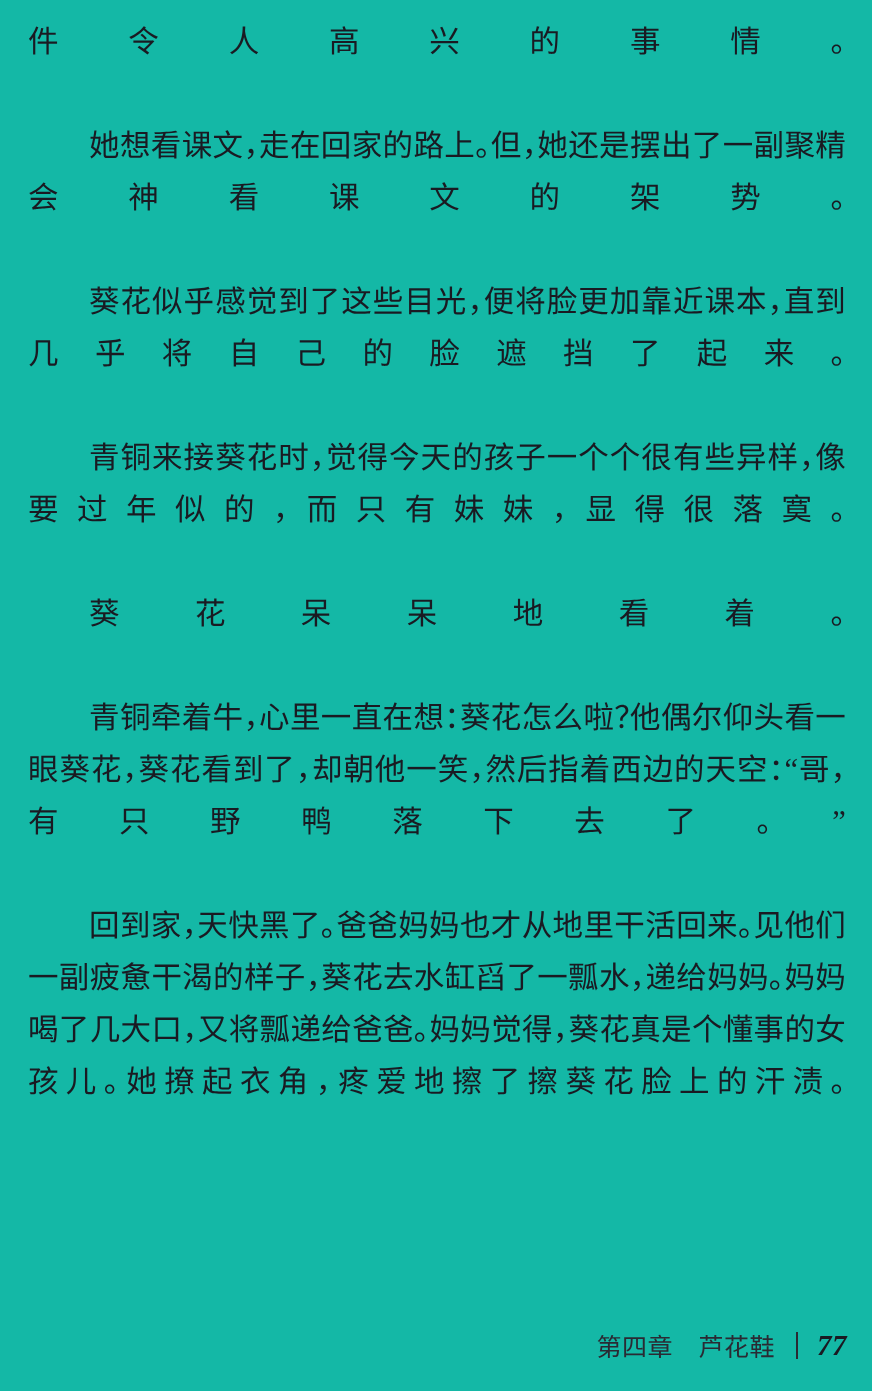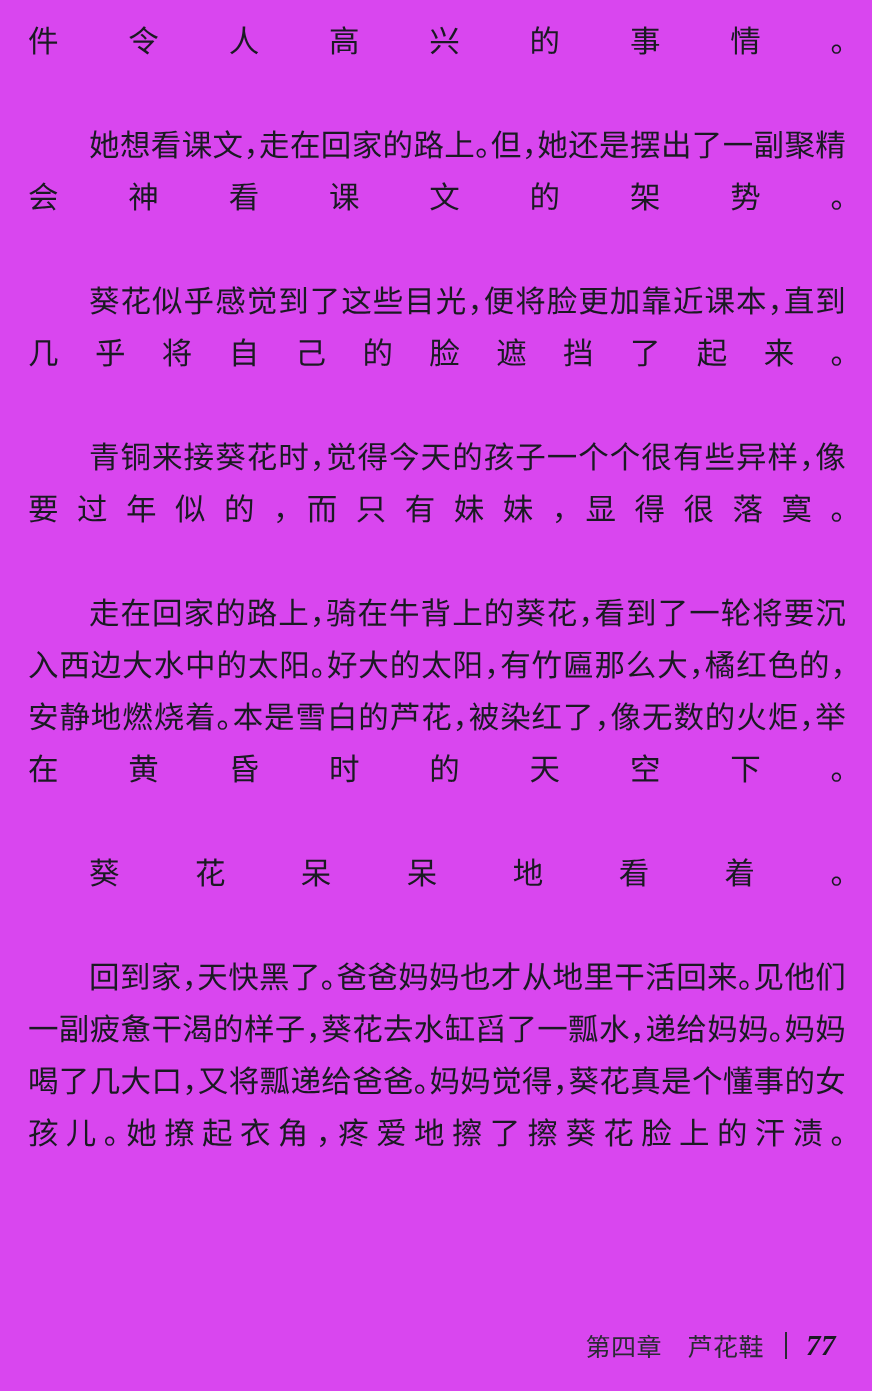--- a/index.html
+++ b/index.html
@@ -6,21 +6,21 @@
   html, body {
     margin: 0;
     padding: 0;
     background: #ffffff;
   }
 
   .page {
     position: relative;
     width: 872px;
     height: 1391px;
-    background: #d946ef;
+    background: #14b8a6;
     overflow: hidden;
     box-sizing: border-box;
   }
 
   .text-body {
     position: absolute;
     left: 28px;
     top: 16px;
     width: 818px;
   }
@@ -52,21 +52,21 @@
 
   .footer {
     position: absolute;
     left: 0;
     right: 0;
     bottom: 26px;
     height: 40px;
     display: flex;
     align-items: center;
     justify-content: flex-end;
-    padding-right: 36px;
+    padding-right: 25px;
     box-sizing: border-box;
   }
 
   .footer-chapter {
     font-family: "Liberation Serif", "DejaVu Serif", serif;
     font-size: 25px;
     color: #2a2a33;
     letter-spacing: 0.5px;
     white-space: pre;
   }
@@ -92,22 +92,22 @@
 </head>
 <body>
 
 <div class="page">
 
   <div class="text-body">
     <p class="para no-indent">件令人高兴的事情。</p>
     <p class="para">她想看课文，走在回家的路上。但，她还是摆出了一副聚精会神看课文的架势。</p>
     <p class="para">葵花似乎感觉到了这些目光，便将脸更加靠近课本，直到几乎将自己的脸遮挡了起来。</p>
     <p class="para">青铜来接葵花时，觉得今天的孩子一个个很有些异样，像要过年似的，而只有妹妹，显得很落寞。</p>
-    <p class="para">走在回家的路上，骑在牛背上的葵花，看到了一轮将要沉入西边大水中的太阳。好大的太阳，有竹匾那么大，橘红色的，安静地燃烧着。本是雪白的芦花，被染红了，像无数的火炬，举在黄昏时的天空下。</p>
     <p class="para">葵花呆呆地看着。</p>
+    <p class="para">青铜牵着牛，心里一直在想：葵花怎么啦？他偶尔仰头看一眼葵花，葵花看到了，却朝他一笑，然后指着西边的天空：“哥，有只野鸭落下去了。”</p>
     <p class="para">回到家，天快黑了。爸爸妈妈也才从地里干活回来。见他们一副疲惫干渴的样子，葵花去水缸舀了一瓢水，递给妈妈。妈妈喝了几大口，又将瓢递给爸爸。妈妈觉得，葵花真是个懂事的女孩儿。她撩起衣角，疼爱地擦了擦葵花脸上的汗渍。</p>
 
   </div>
 
   <div class="footer">
     <span class="footer-chapter">第四章　芦花鞋</span>
     <span class="footer-sep"></span>
     <span class="footer-pageno">77</span>
   </div>
 

